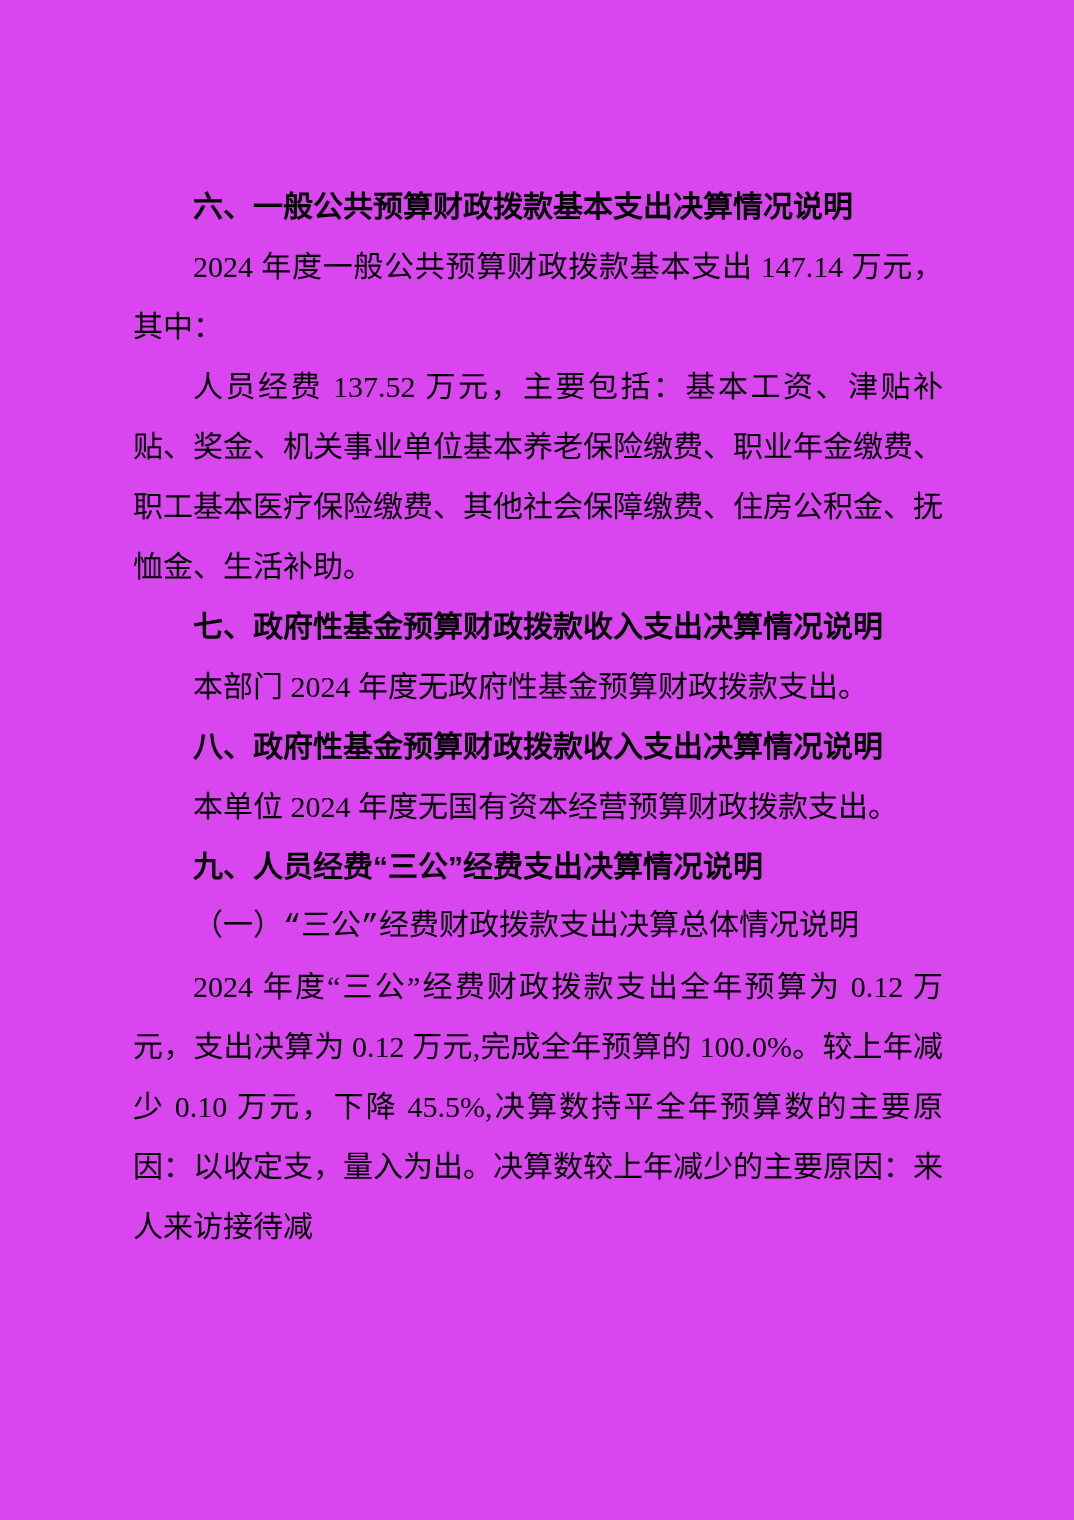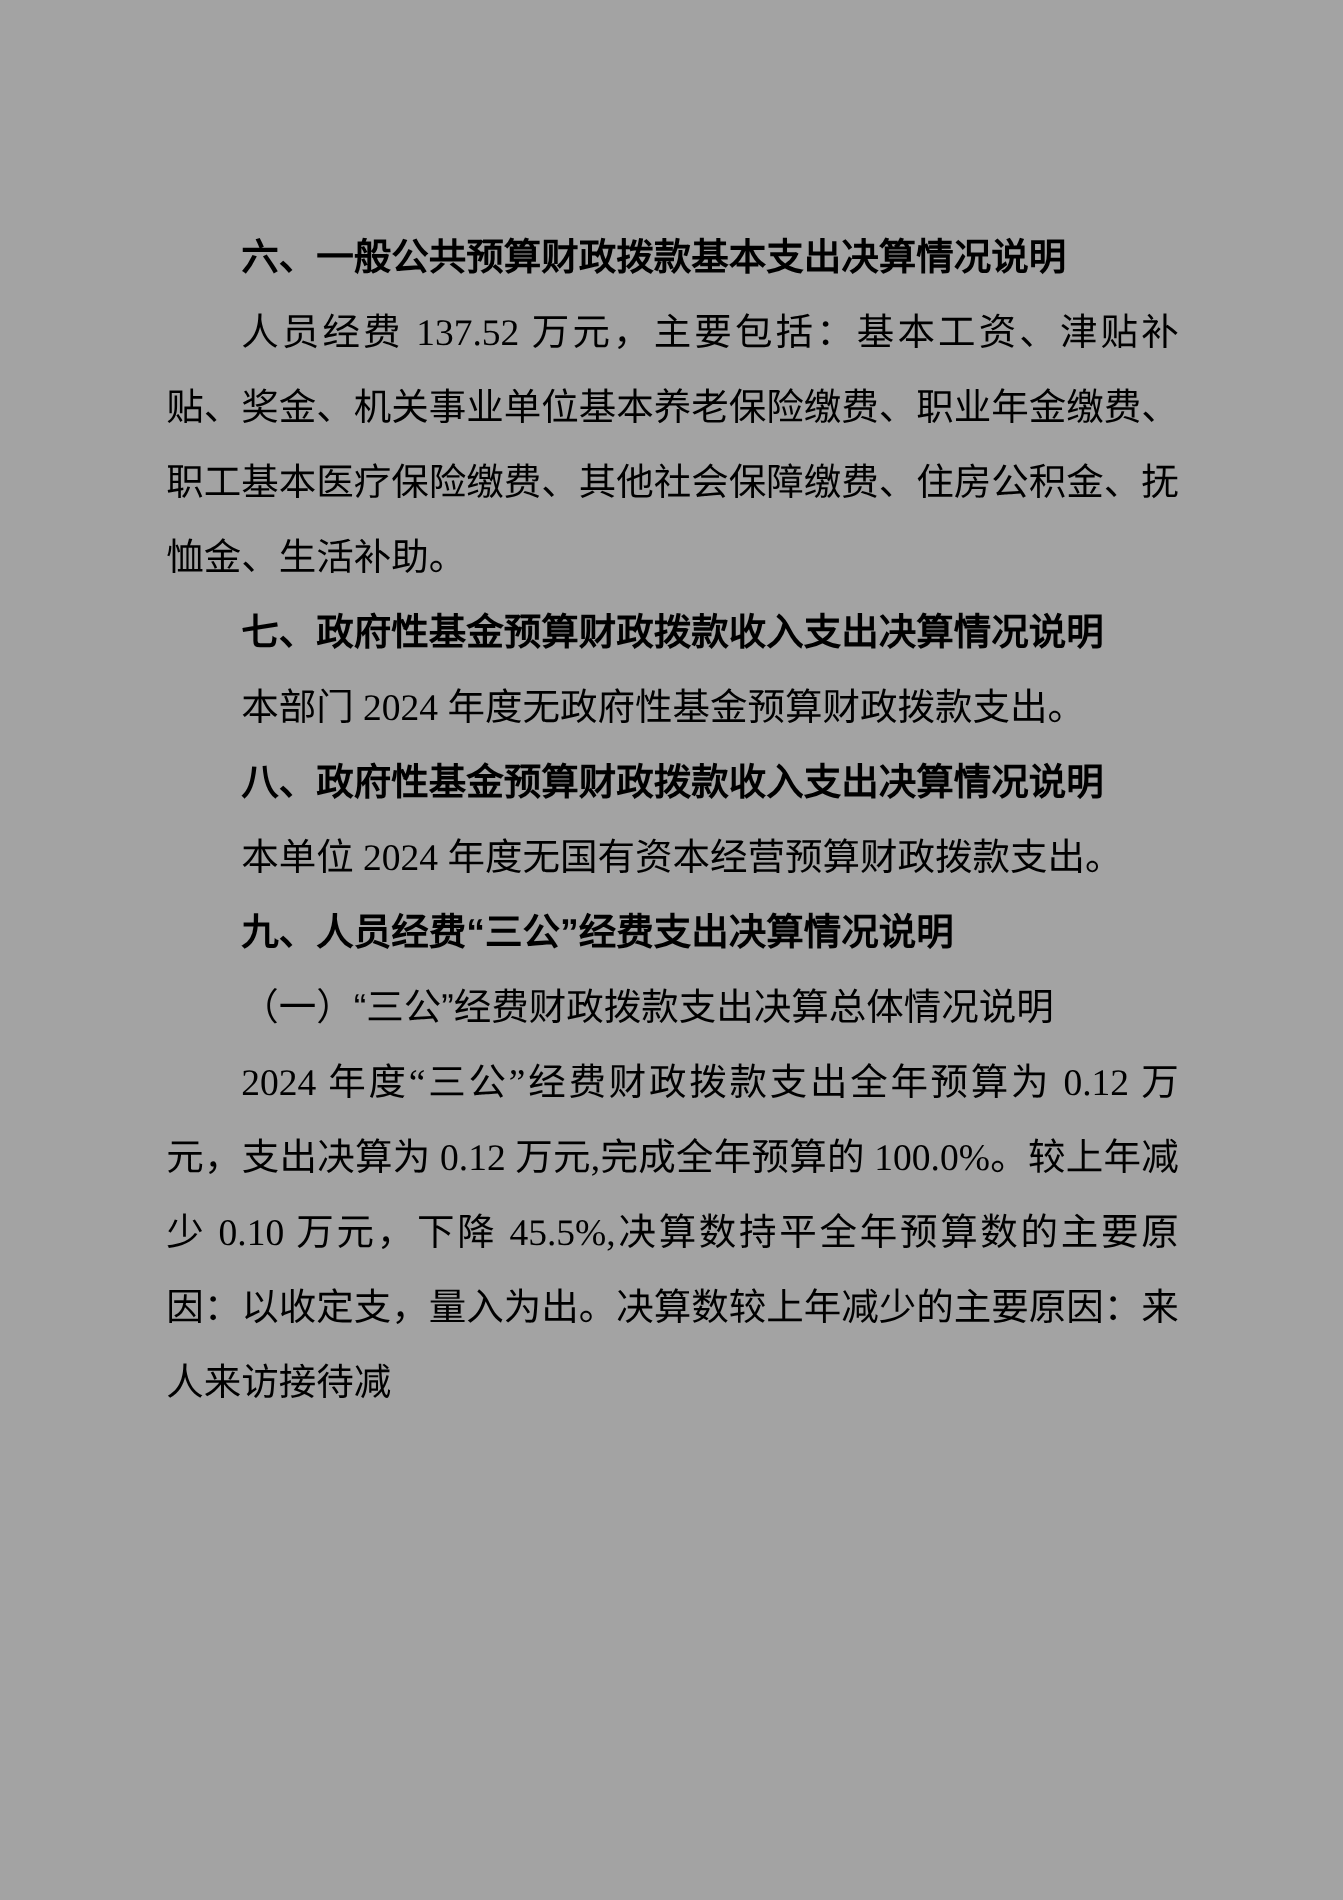--- a/index.html
+++ b/index.html
@@ -5,21 +5,21 @@
   html, body {
     margin: 0;
     padding: 0;
     background: #ffffff;
   }
   .page {
     position: relative;
     width: 1074px;
     height: 1520px;
     margin: 0 auto;
-    background: #a3a3a3;
+    background: #d946ef;
     box-sizing: border-box;
     padding: 177px 131px 0 133px;
     color: #000000;
     overflow: hidden;
   }
   .para, .heading, .subheading {
     margin: 0;
     padding: 0;
     font-size: 30px;
     line-height: 60px;
@@ -30,29 +30,30 @@
   }
   .para {
     font-family: "Liberation Serif", "DejaVu Serif", serif;
     font-weight: normal;
   }
   .heading {
     font-family: "Liberation Sans", "DejaVu Sans", sans-serif;
     font-weight: bold;
   }
   .subheading {
-    font-family: Liberation Sans, sans-serif;
+    font-family: Liberation Mono, monospace;
     font-weight: normal;
   }
 </style>
 </head>
 <body>
 
 <div class="page">
   <h2 class="heading">六、一般公共预算财政拨款基本支出决算情况说明</h2>
+  <p class="para">2024 年度一般公共预算财政拨款基本支出 147.14 万元，其中：</p>
   <p class="para">人员经费 137.52 万元，主要包括：基本工资、津贴补贴、奖金、机关事业单位基本养老保险缴费、职业年金缴费、职工基本医疗保险缴费、其他社会保障缴费、住房公积金、抚恤金、生活补助。</p>
   <h2 class="heading">七、政府性基金预算财政拨款收入支出决算情况说明</h2>
   <p class="para">本部门 2024 年度无政府性基金预算财政拨款支出。</p>
   <h2 class="heading">八、政府性基金预算财政拨款收入支出决算情况说明</h2>
   <p class="para">本单位 2024 年度无国有资本经营预算财政拨款支出。</p>
   <h2 class="heading">九、人员经费“三公”经费支出决算情况说明</h2>
   <h3 class="subheading">（一）“三公”经费财政拨款支出决算总体情况说明</h3>
   <p class="para">2024 年度“三公”经费财政拨款支出全年预算为 0.12 万元，支出决算为 0.12 万元,完成全年预算的 100.0%。较上年减少 0.10 万元，下降 45.5%,决算数持平全年预算数的主要原因：以收定支，量入为出。决算数较上年减少的主要原因：来人来访接待减</p>
 </div>
 

